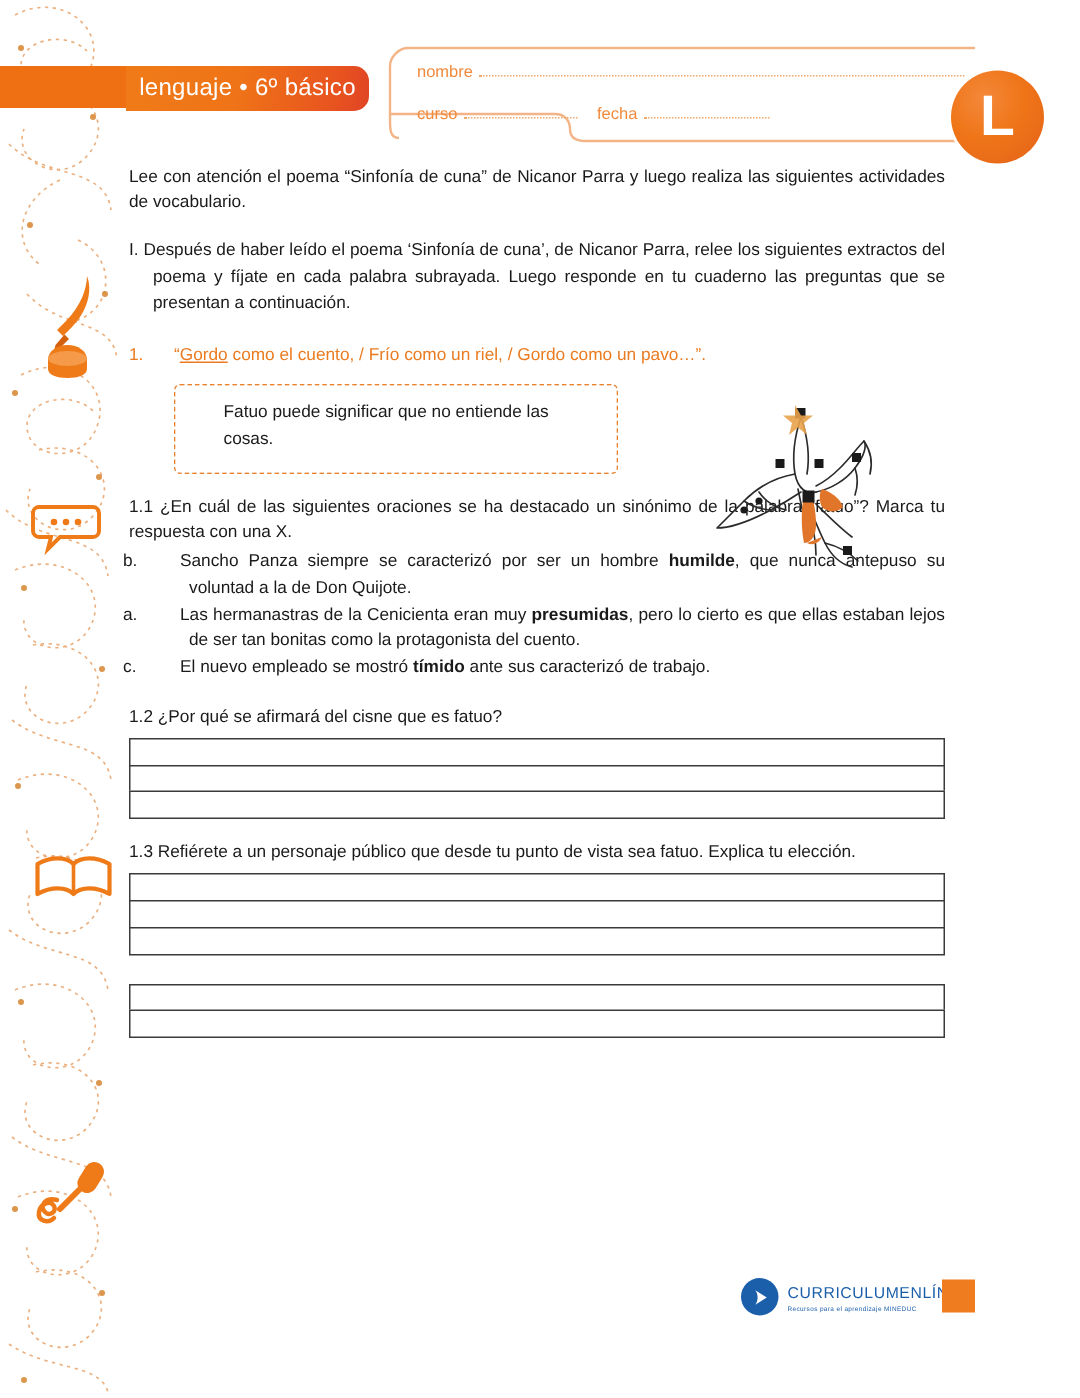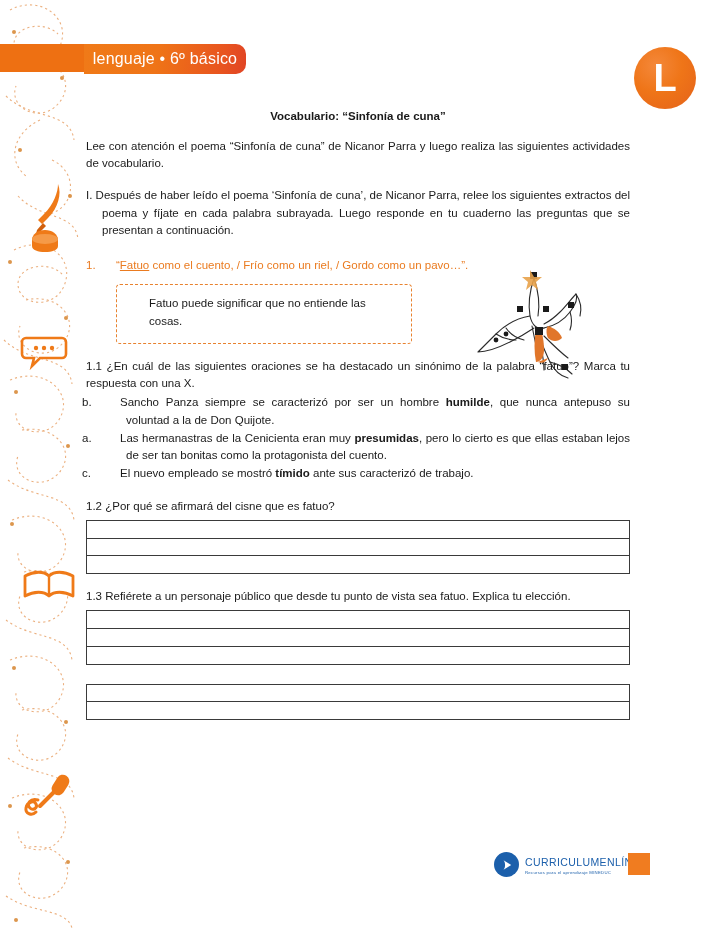--- a/index.html
+++ b/index.html
@@ -304,35 +304,53 @@
       <path d="M14 26 C 6 24, 2 30, 6 34 C 9 37, 14 34, 12 30 C 10 26, 3 28, 2 34 C 1 40, 8 42, 12 38" fill="none" stroke="#ef7a18" stroke-width="3" stroke-linecap="round"></path>
     </g>
   </svg>
 </div>
 <div class="top-orange-bar"></div>
 
 <div class="header">
 
   <div class="subject-tab">lenguaje • 6º básico</div>
 
+  <div class="name-panel">
+    <svg class="name-panel-shape" width="400" height="66" viewBox="0 0 400 66" xmlns="http://www.w3.org/2000/svg">
+      <path d="M8 62 C 2 62, 2 56, 2 50 L 2 14 C 2 8, 8 2, 14 2 L 392 2" fill="none" stroke="#f3b588" stroke-width="1.6"></path>
+      <path d="M2 46 L 112 46 C 118 46, 122 50, 122 56 L 122 56 C 122 62, 126 64, 132 64 L 398 64" fill="none" stroke="#f3b588" stroke-width="1.6"></path>
+    </svg>
+
+    <div class="field f-nombre">
+      <span class="lbl">nombre</span>
+      <span class="dots"></span>
+    </div>
+    <div class="field f-curso">
+      <span class="lbl">curso</span>
+      <span class="dots"></span>
+    </div>
+    <div class="field f-fecha">
+      <span class="lbl">fecha</span>
+      <span class="dots"></span>
+    </div>
+  </div>
 
   <div class="badge-L">L</div>
 </div>
 
 <div class="content">
 
-  <p class="doc-title">Vocabulario: “Sinfonía de cuna”</p>
 
   <p class="lead">Lee con atención el poema “Sinfonía de cuna” de Nicanor Parra y luego realiza las siguientes actividades de vocabulario.</p>
 
   <p class="roman-item">I. Después de haber leído el poema ‘Sinfonía de cuna’, de Nicanor Parra, relee los siguientes extractos del poema y fíjate en cada palabra subrayada. Luego responde en tu cuaderno las preguntas que se presentan a continuación.</p>
 
   <div class="quote-block">
     <span class="quote-num">1.</span>
-    <span>“</span><span class="u">Fatuo</span><span> como el cuento, / Frío como un riel, / Gordo como un pavo…”.</span>
+    <span>“</span><span class="u">Gordo</span><span> como el cuento, / Frío como un riel, / Gordo como un pavo…”.</span>
   </div>
 
   <div class="dashed-note">
     <div>Fatuo puede significar que no entiende las cosas.</div>
   </div>
 
   <div class="swan">
     <svg width="120" height="118" viewBox="0 0 120 118" xmlns="http://www.w3.org/2000/svg">
       <g fill="none" stroke="#2b2b2b" stroke-width="1.1" stroke-linecap="round" stroke-linejoin="round">
         <path d="M62 10 C 58 22, 56 36, 58 48 C 60 58, 66 62, 72 60"></path>

